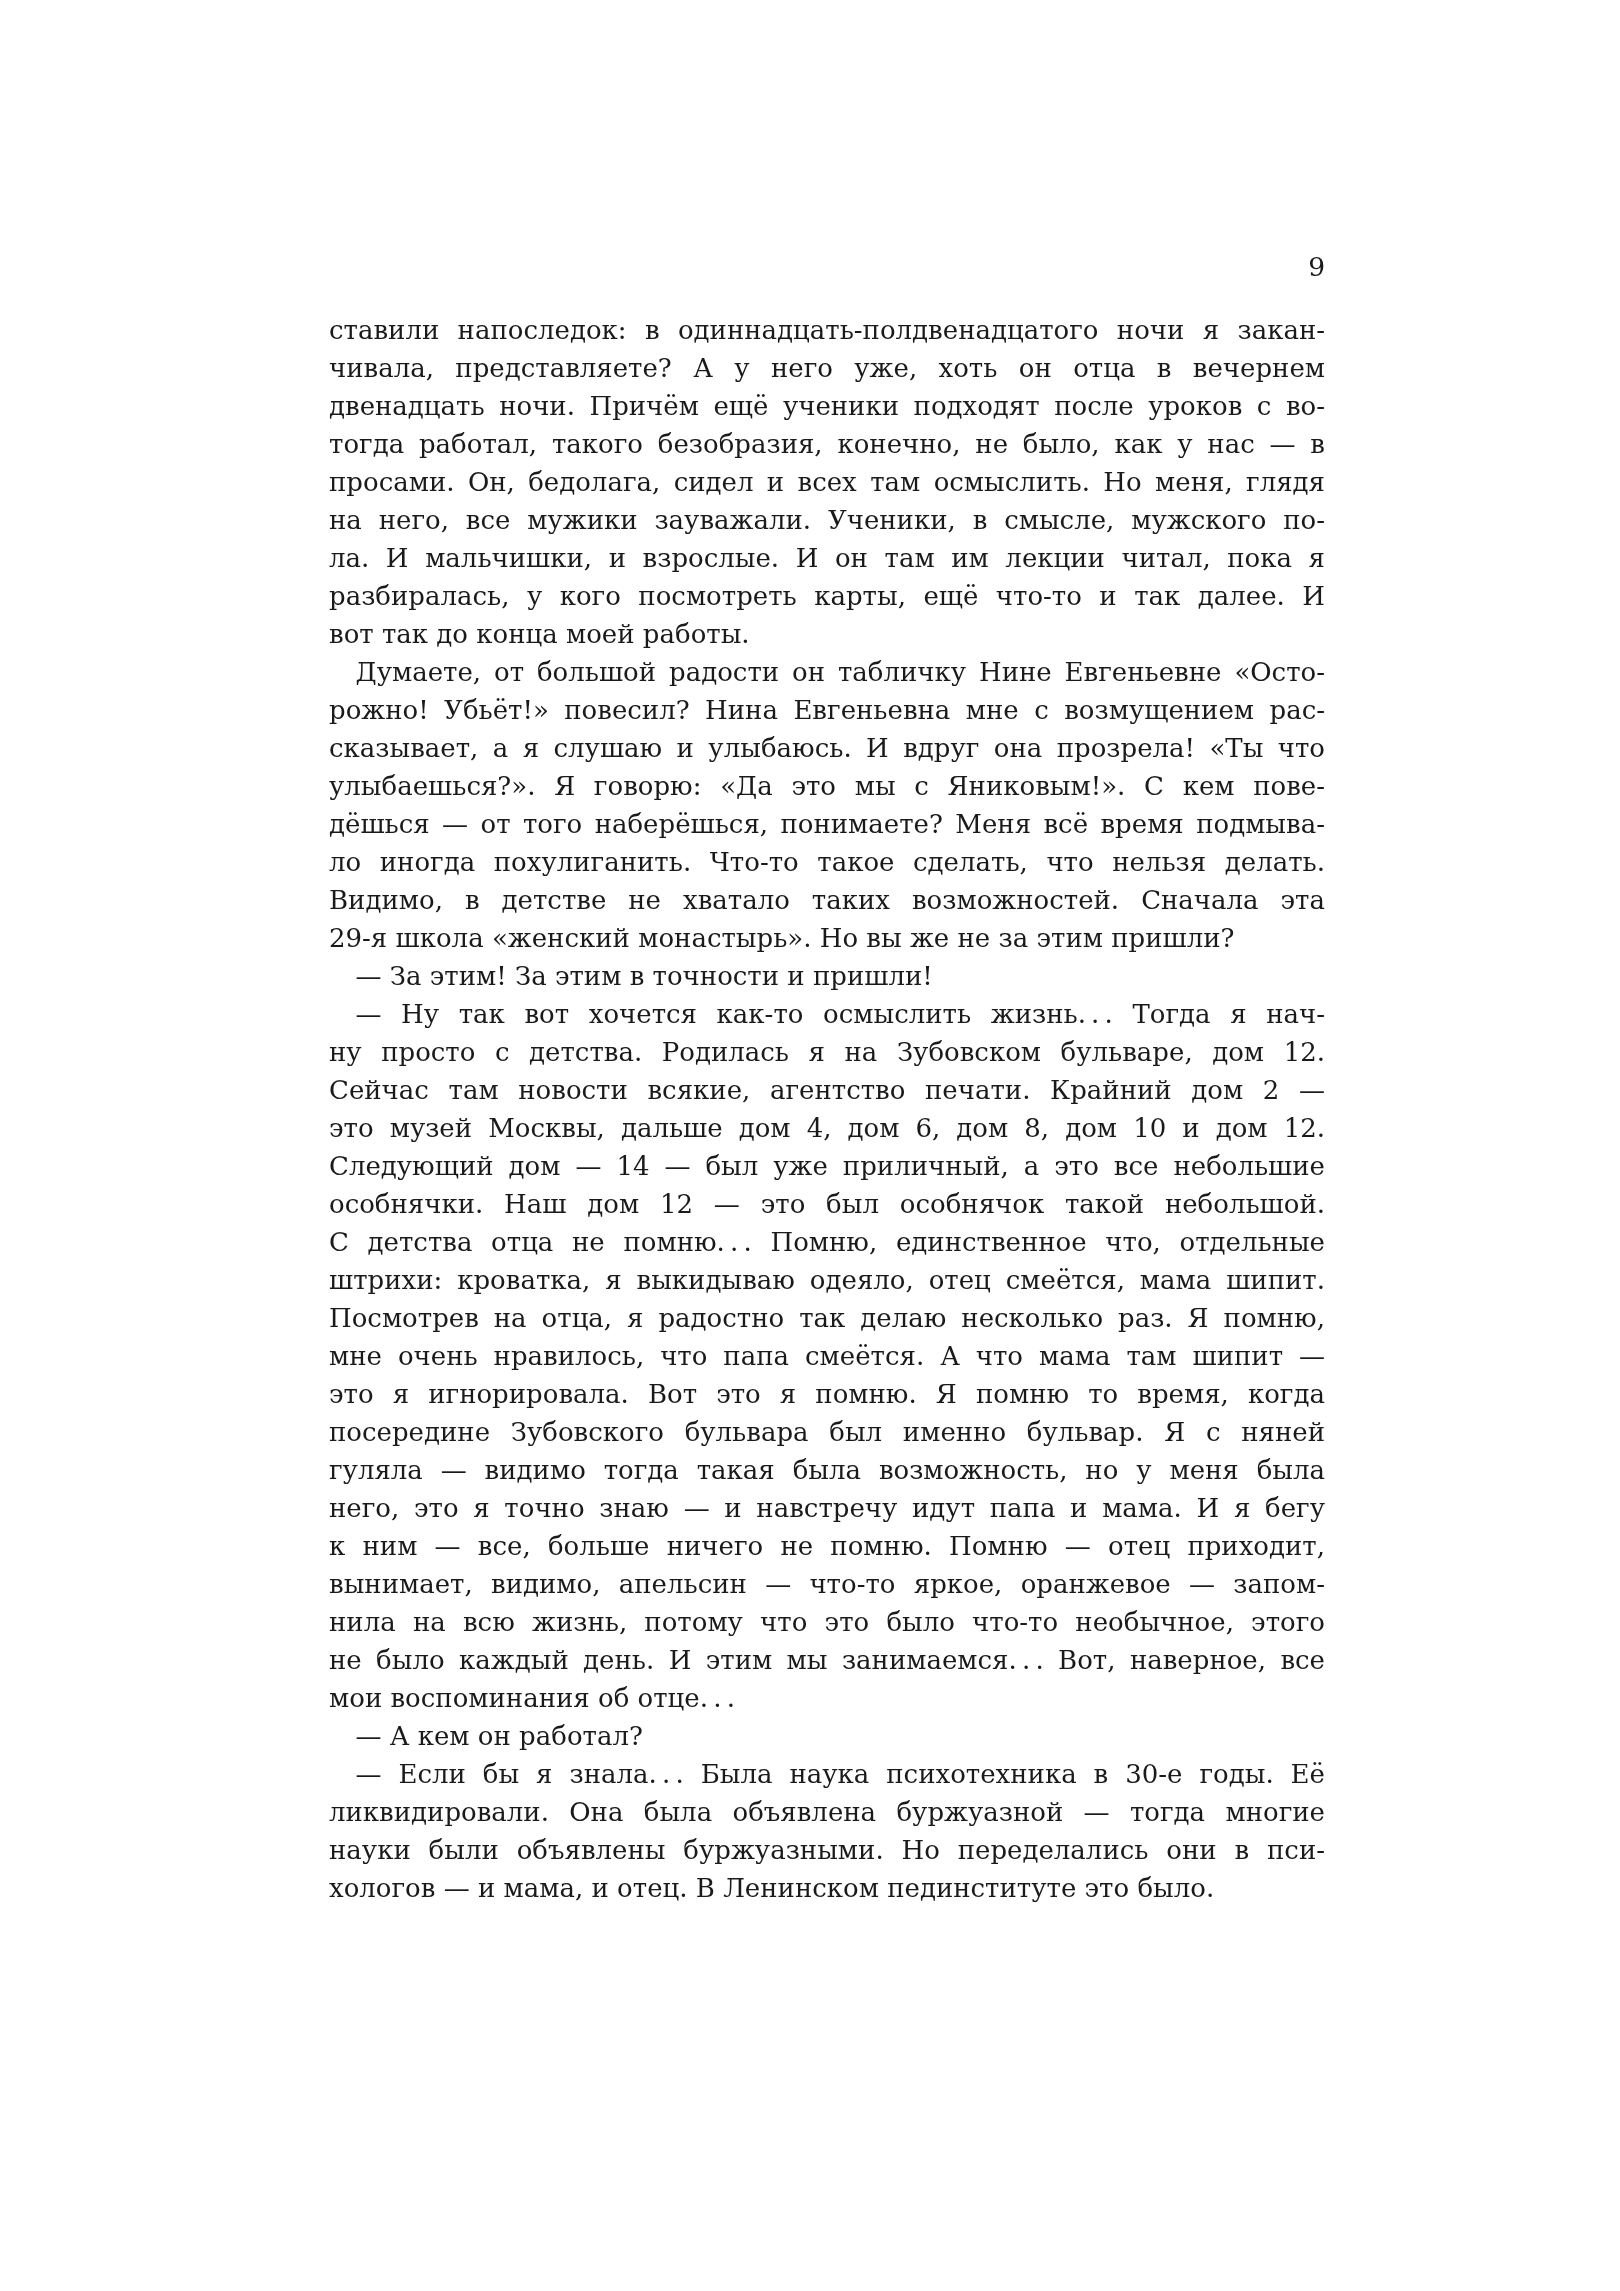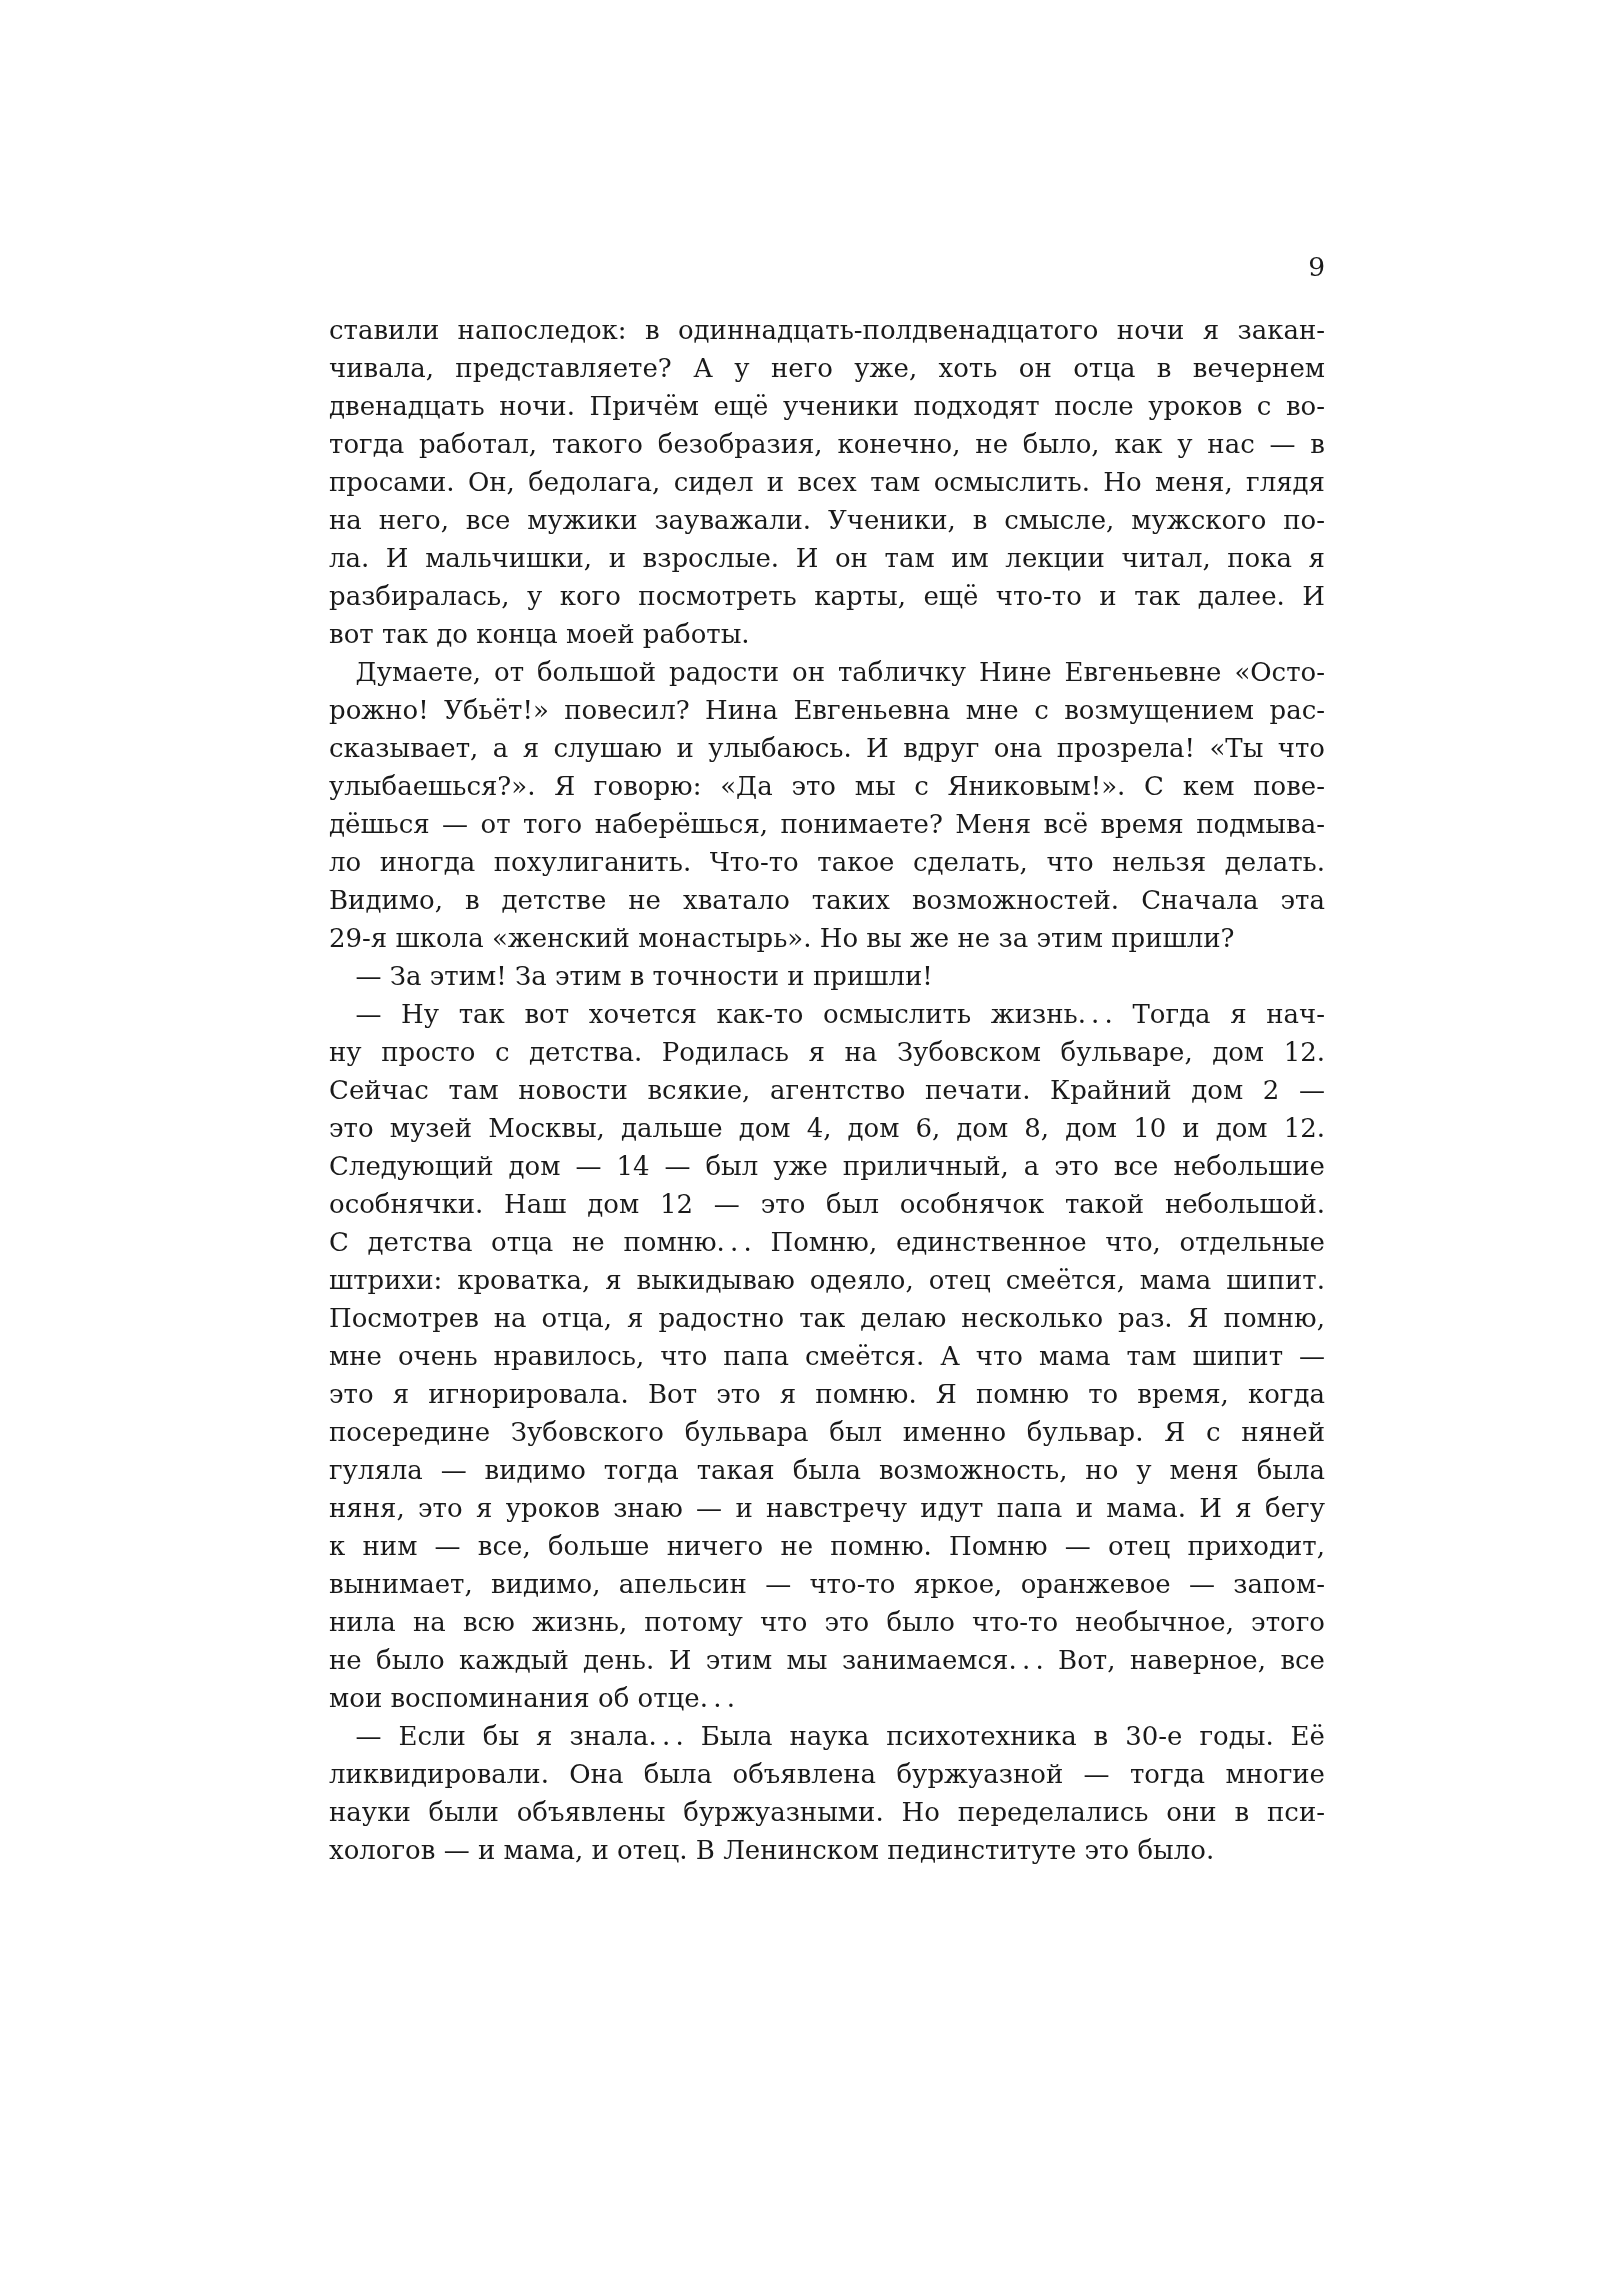--- a/index.html
+++ b/index.html
@@ -94,26 +94,29 @@
         <div class="line">это музей Москвы, дальше дом 4, дом 6, дом 8, дом 10 и дом 12.</div>
         <div class="line">Следующий дом — 14 — был уже приличный, а это все небольшие</div>
         <div class="line">особнячки. Наш дом 12 — это был особнячок такой небольшой.</div>
         <div class="line">С детства отца не помню. . . Помню, единственное что, отдельные</div>
         <div class="line">штрихи: кроватка, я выкидываю одеяло, отец смеётся, мама шипит.</div>
         <div class="line">Посмотрев на отца, я радостно так делаю несколько раз. Я помню,</div>
         <div class="line">мне очень нравилось, что папа смеётся. А что мама там шипит —</div>
         <div class="line">это я игнорировала. Вот это я помню. Я помню то время, когда</div>
         <div class="line">посередине Зубовского бульвара был именно бульвар. Я с няней</div>
         <div class="line">гуляла — видимо тогда такая была возможность, но у меня была</div>
-        <div class="line">няня, это я уроков знаю — и навстречу идут папа и мама. И я бегу</div>
+        <div class="line">него, это я точно знаю — и навстречу идут папа и мама. И я бегу</div>
         <div class="line">к ним — все, больше ничего не помню. Помню — отец приходит,</div>
         <div class="line">вынимает, видимо, апельсин — что-то яркое, оранжевое — запом-</div>
         <div class="line">нила на всю жизнь, потому что это было что-то необычное, этого</div>
         <div class="line">не было каждый день. И этим мы занимаемся. . . Вот, наверное, все</div>
         <div class="line last">мои воспоминания об отце. . .</div>
+      </div>
+      <div class="para">
+        <div class="line indent last">— А кем он работал?</div>
       </div>
       <div class="para">
         <div class="line indent">— Если бы я знала. . . Была наука психотехника в 30-е годы. Её</div>
         <div class="line">ликвидировали. Она была объявлена буржуазной — тогда многие</div>
         <div class="line">науки были объявлены буржуазными. Но переделались они в пси-</div>
         <div class="line last">хологов — и мама, и отец. В Ленинском пединституте это было.</div>
       </div>
     </div>
 </div>
 

